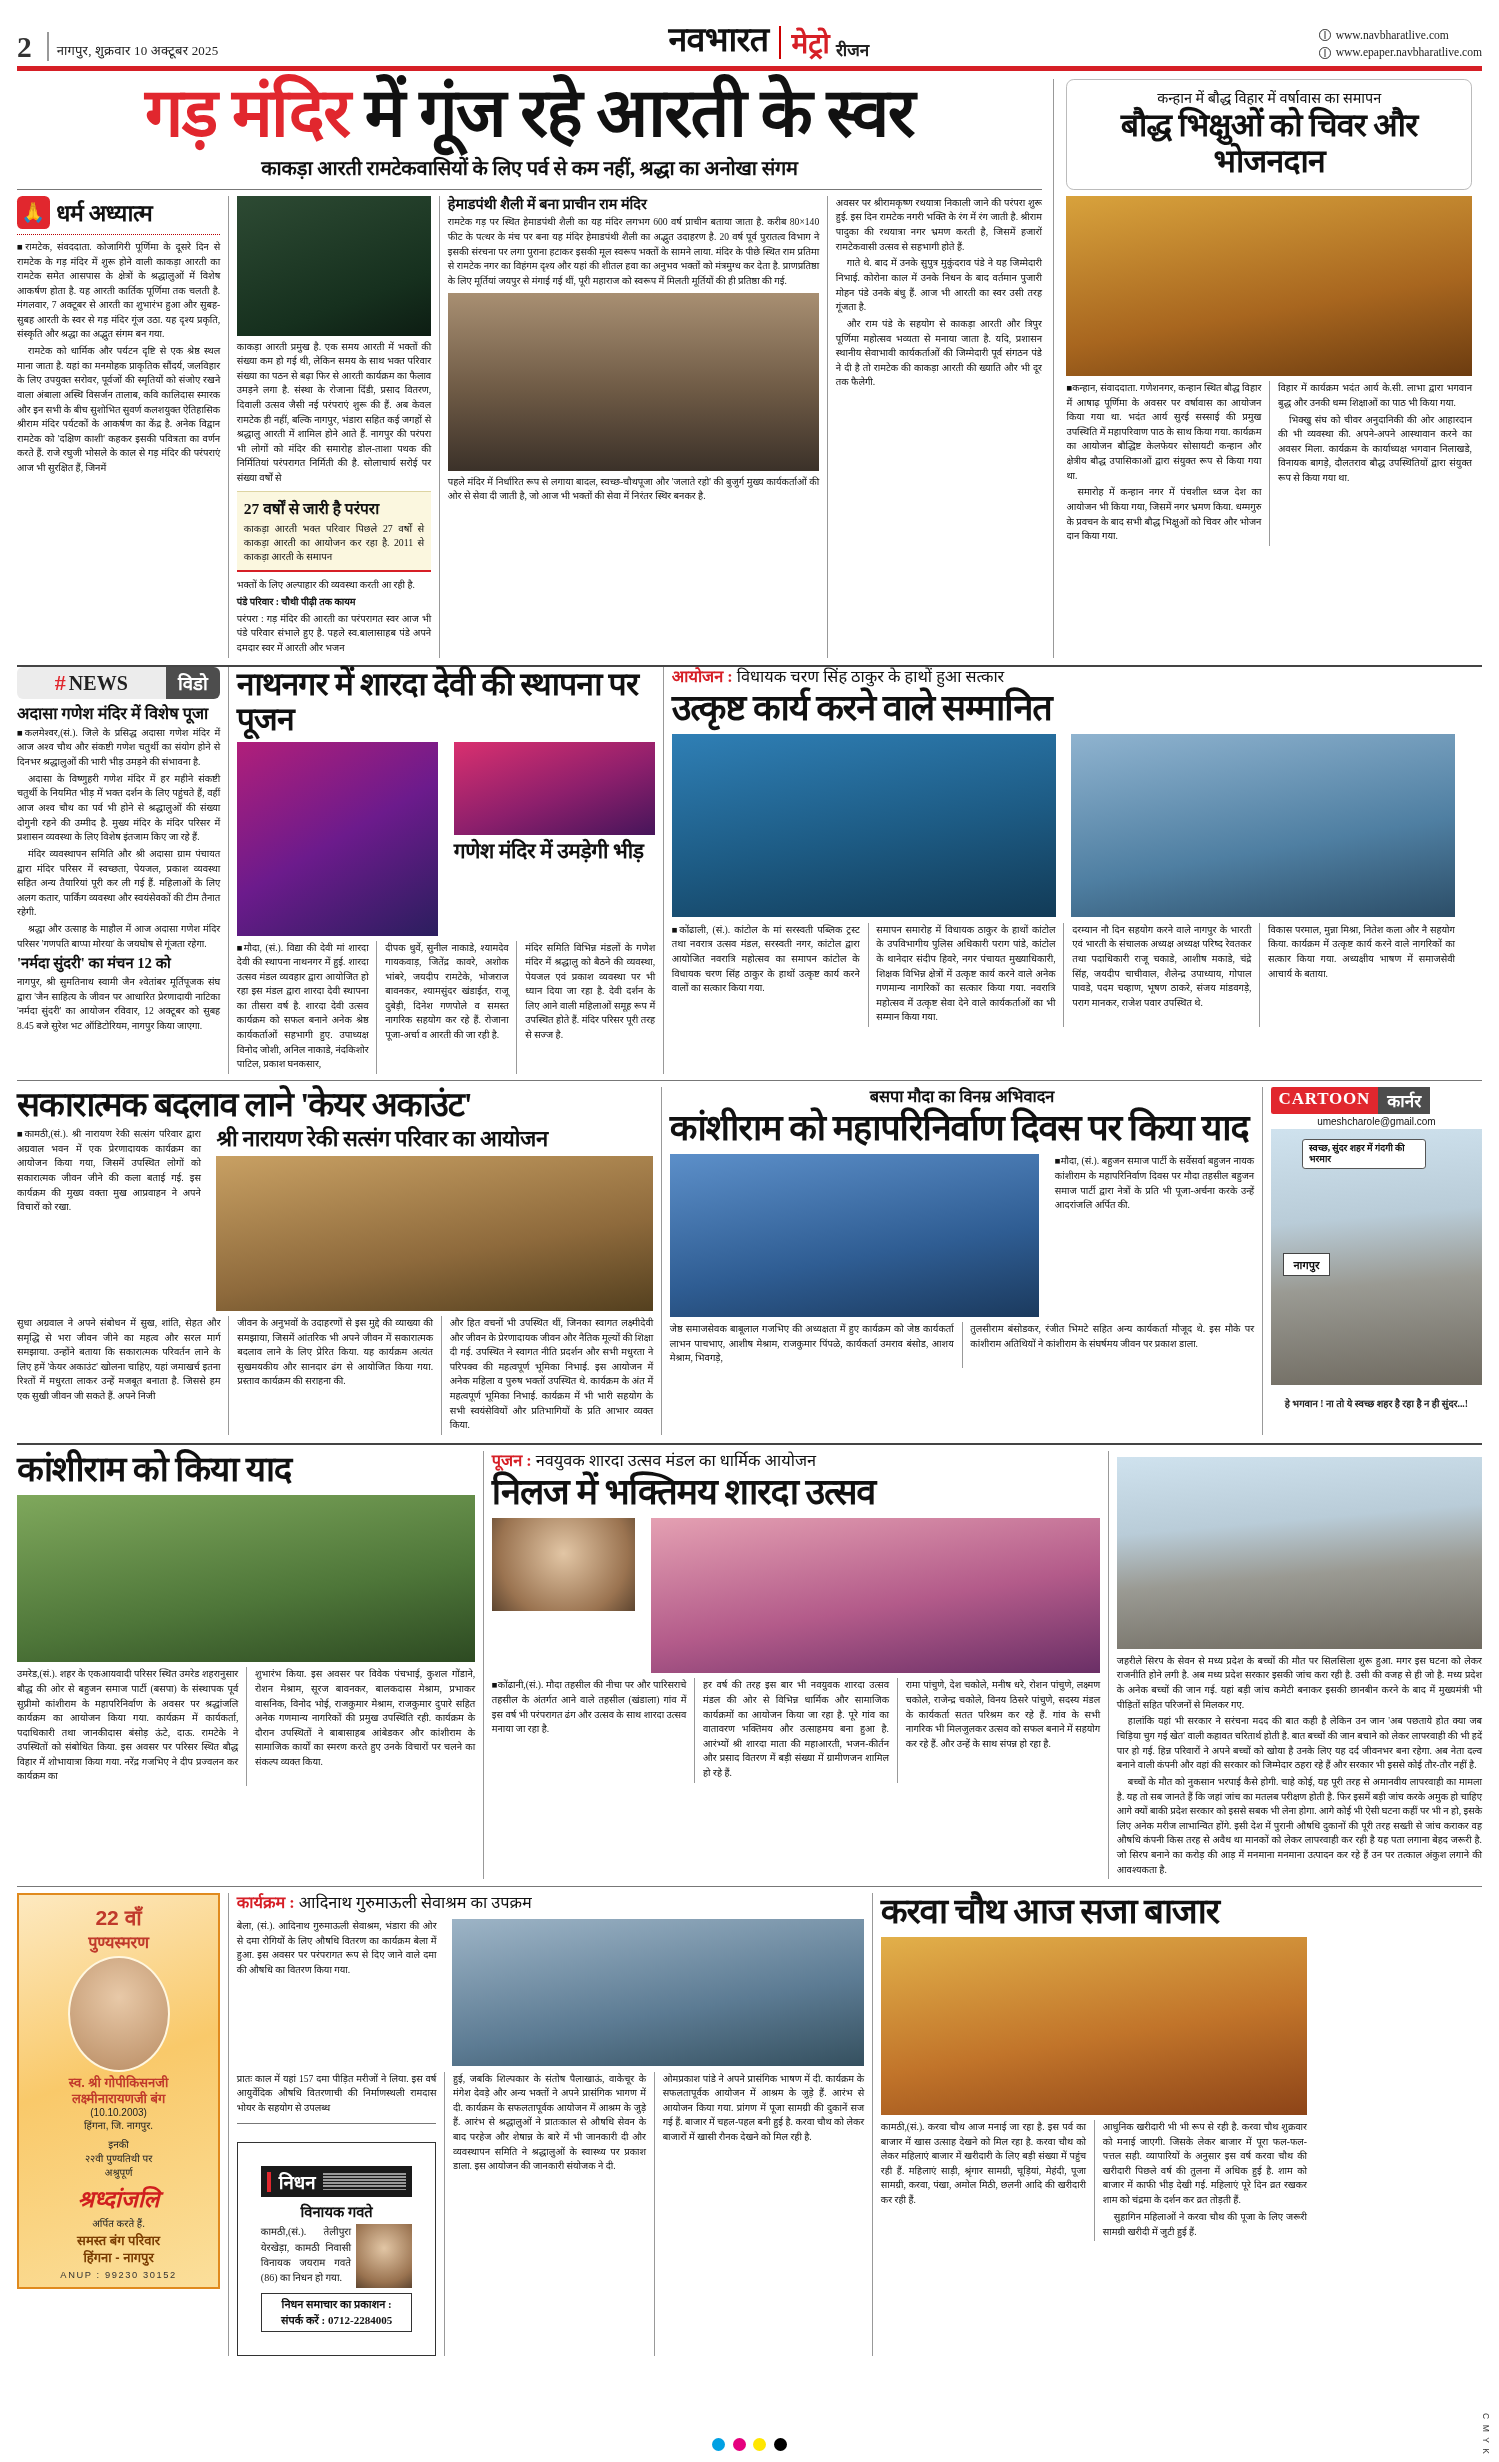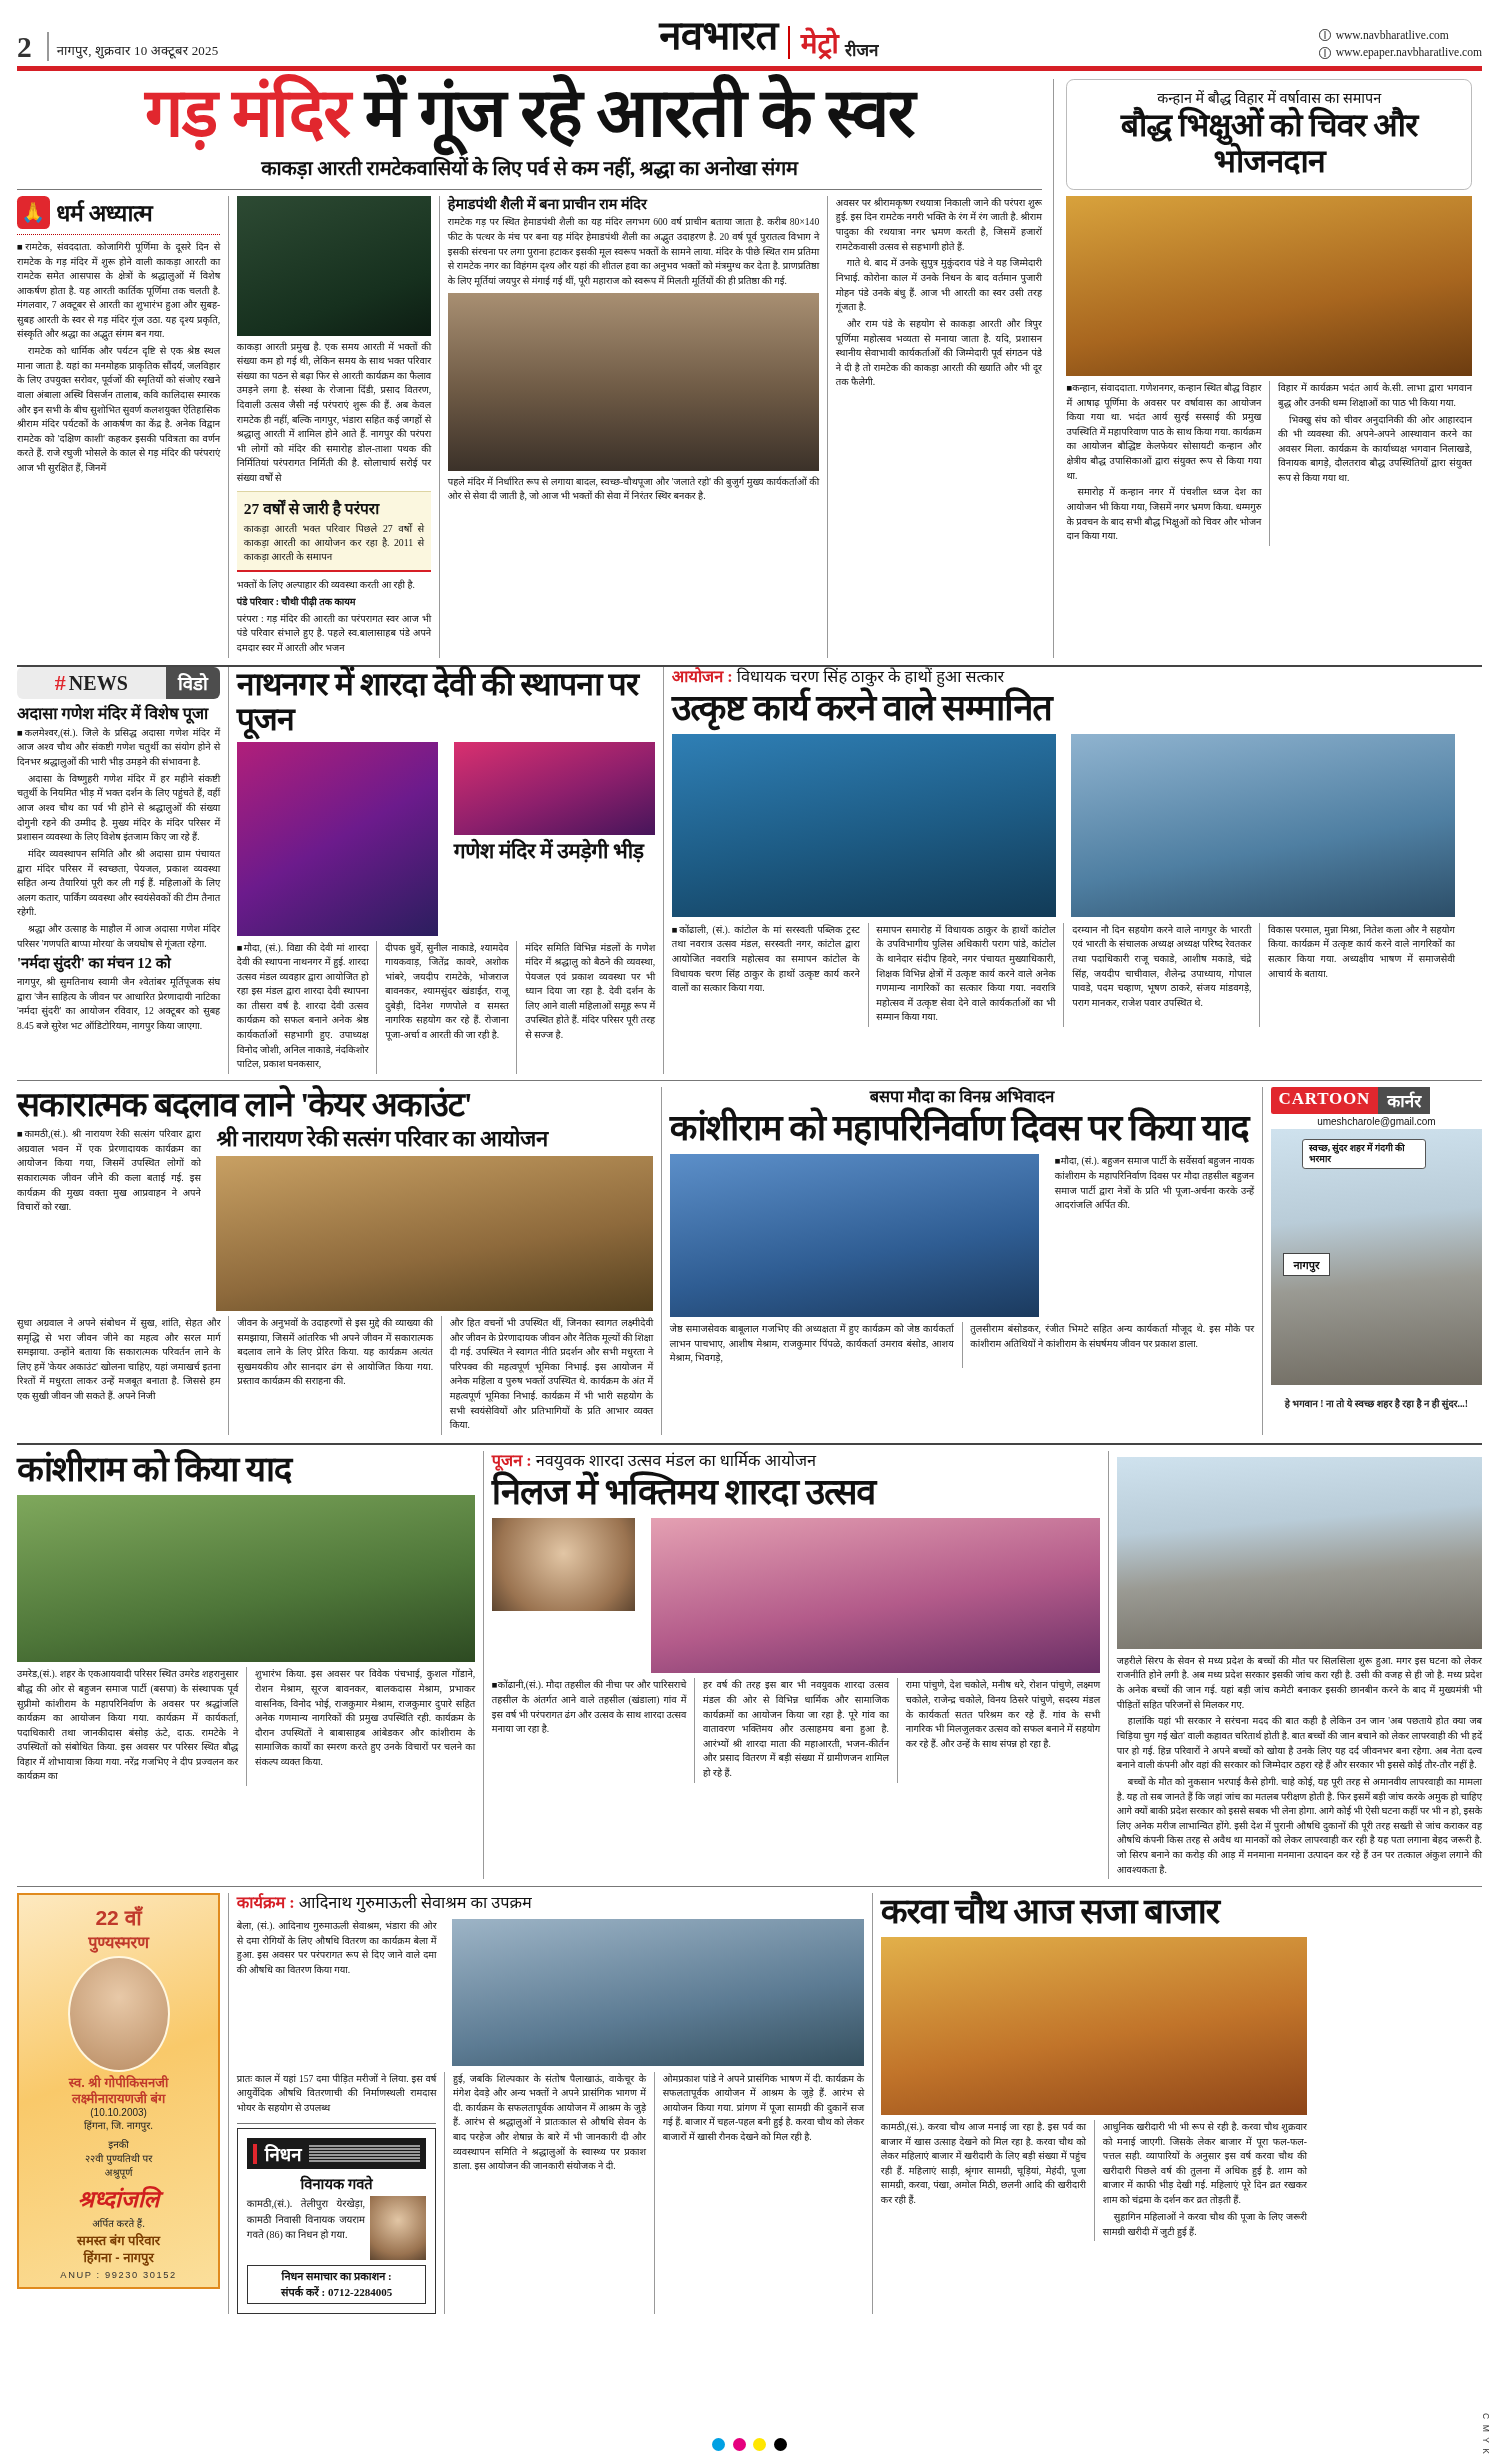--- a/index.html
+++ b/index.html
@@ -13,21 +13,21 @@
 
   .page { width: 1499px; height: 2462px; position: relative; padding: 0 17px; }
 
   
   .masthead { display: flex; align-items: flex-end; height: 61px; padding-top: 11px; }
   .mh-left { display: flex; align-items: flex-end; gap: 7.8px; }
   .mh-pageno { font-size: 29.5px; font-weight: bold; color: #333; line-height: 0.9; padding-right: 7.8px; }
   .mh-sep { width: 1.6px; height: 29.5px; background: #999; }
   .mh-date { font-size: 13px; color: #222; padding-bottom: 2.3px; letter-spacing: 0.2px; }
   .mh-center { flex: 1; display: flex; justify-content: center; align-items: flex-end; gap: 6.2px; }
-  .mh-logo { font-size: 40px; font-weight: bold; color: #111; letter-spacing: -0.8px; }
+  .mh-logo { font-size: 34px; font-weight: bold; color: #111; letter-spacing: -0.8px; }
   .mh-vbar { width: 1.6px; height: 33px; background: #c00; margin: 0 4.7px 2.3px 4.7px; }
   .mh-metro { font-size: 28px; font-weight: bold; color: #d61f26; }
   .mh-region { font-size: 17px; font-weight: bold; color: #222; }
   .mh-right { display: flex; flex-direction: column; gap: 4.7px; align-items: flex-start; padding-bottom: 1.6px; }
   .mh-url { font-size: 11.6px; color: #222; display: flex; align-items: center; gap: 4.7px; }
   .globe { width: 11.6px; height: 11.6px; border: 1.1px solid #333; border-radius: 50%; position: relative; flex: none; }
   .globe::after { content: ""; position: absolute; left: 50%; top: 0.8px; bottom: 0.8px; width: 1px; background: #333; transform: translateX(-50%); }
   .rule-red { height: 5.4px; background: #d61f26; margin-top: 4.7px; }
 
   
@@ -527,21 +527,21 @@
           <div class="photo ph-med" style="width:100%;height:147px"></div>
         </div>
       </div>
       <div class="cols3" style="margin-top:5.4px">
         <div class="c" style="width:213px;padding-left:0">
           <div class="body-text">
               <p class="noind">प्रातः काल में यहां 157 दमा पीड़ित मरीजों ने लिया. इस वर्ष आयुर्वेदिक औषधि वितरणाची की निर्माणस्थली रामदास भोयर के सहयोग से उपलब्ध</p>
             </div>
           <div class="hr-thin" style="margin:7.8px 0 0"></div>
 
-          <div style="border:0.8px solid #333;padding:9px;margin-top:4px">
+          <div style="border:0.8px solid #333;padding:23px;margin-top:18px">
             <div class="nidhan-head">
               <span class="nidhan-bar"></span>
               <span class="nidhan-t">निधन</span>
               <span class="nidhan-stripes"></span>
             </div>
             <div class="nidhan-name">विनायक गवते</div>
             <div style="display:flex;gap:5.4px;align-items:flex-start">
               <div class="body-text" style="flex:1;font-size:10px">
                 <p class="noind">कामठी,(सं.). तेलीपुरा येरखेड़ा, कामठी निवासी विनायक जयराम गवते (86) का निधन हो गया.</p>
               </div>

